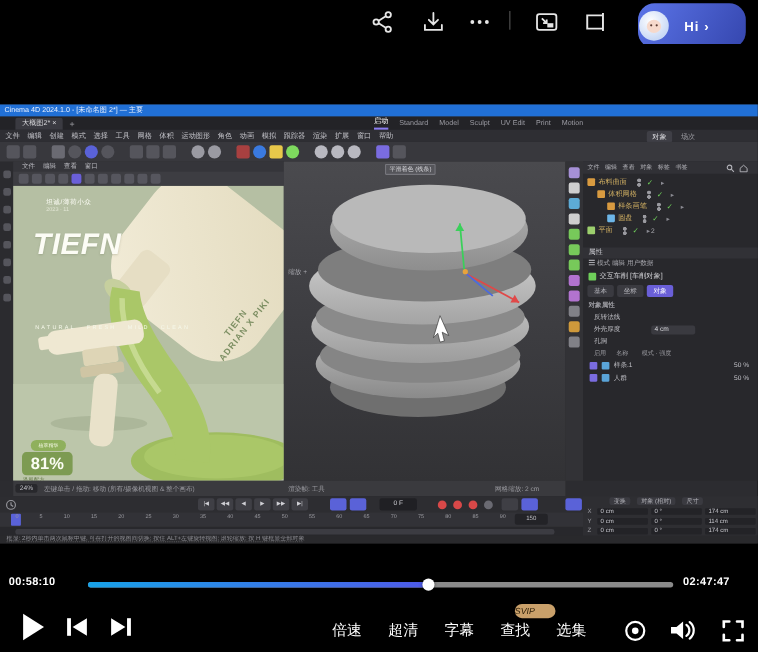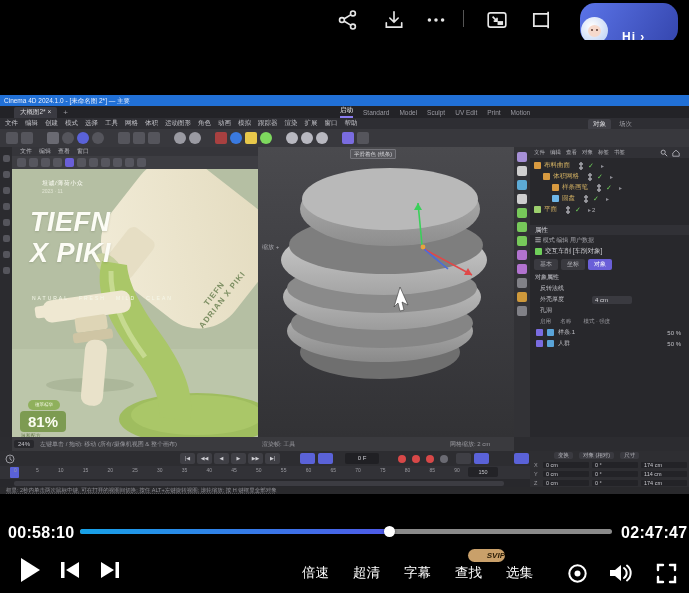--- a/index.html
+++ b/index.html
@@ -4,21 +4,21 @@
 <style>
   html,body{margin:0;padding:0;background:#000}
   body{font-family:"Liberation Sans",sans-serif;color:#fff}
   #stage{position:relative;width:689px;height:593px;background:#000;overflow:hidden}
   .abs{position:absolute}
   
   .title{left:9px;top:9px;font-size:15px;color:#f2f2f2;letter-spacing:.3px}
   .tico{top:9px;width:22px;height:22px;color:#e6e6e6;cursor:pointer}
   .tdiv{left:463px;top:10px;width:1px;height:17px;background:#555}
   .avatar-pill{left:580px;top:3px;width:98px;height:41px;border-radius:15px;
-    background:linear-gradient(120deg,#5b74e8,#3546ae);display:flex;align-items:flex-end;cursor:pointer}
+    background:linear-gradient(120deg,#5b74e8,#3546ae);display:flex;align-items:center;cursor:pointer}
   .avatar-face{width:27px;height:27px;border-radius:50%;margin-left:1px;
     background:radial-gradient(circle at 40% 35%,#ffffff,#c9d9f6 70%);position:relative;flex:0 0 auto}
   .avatar-face i{position:absolute;left:7px;top:8px;width:13px;height:12px;border-radius:50%;background:#f6d9cc}
   .avatar-face i::before,.avatar-face i::after{content:"";position:absolute;top:4px;width:2px;height:2px;border-radius:50%;background:#5a3a32}
   .avatar-face i::before{left:3px}.avatar-face i::after{right:3px}
   .avatar-label{font-size:12px;color:#fff;margin-left:14px;font-weight:bold;letter-spacing:1px}
   
   #video{left:0;top:40px;width:689px;height:475px;background:#000}
   #c4d{left:0;top:55px;width:689px;height:399px;background:#2c2c30;font-size:7px;color:#c2c2c8}
   .c4d-titlebar{left:0;top:0;width:689px;height:11px;background:#2170d6;color:#e8f0ff;font-size:6.5px;line-height:11px;padding-left:4px;box-sizing:border-box}
@@ -119,28 +119,28 @@
   .crow{display:flex;align-items:center;gap:3px;height:9px;padding-left:4px}
   .crow .ax{width:6px;color:#9a9aa0}
   .crow .cv{background:#232327;width:40px;padding:0 3px;border-radius:1px;color:#c8c8ce}
   .statusbar{left:0;top:392px;width:689px;height:7px;background:#29292c;font-size:5.5px;color:#8e8e94;line-height:7px;padding-left:6px;box-sizing:border-box;white-space:nowrap;overflow:hidden;text-decoration:underline dotted rgba(150,150,150,.4)}
   
   .sidefloat{left:643px;top:197px;width:46px;height:190px;background:#0b0b0d;border-radius:14px 0 0 14px;z-index:50;display:flex;flex-direction:column;align-items:center;padding-top:14px;box-sizing:border-box}
   .sf-label{font-size:11.5px;color:#fff;margin-top:3px;margin-bottom:10px}
   .sf-div{width:46px;height:1px;background:#2e2e2e;margin:4px 0 10px}
   .sf-chev{font-size:14px;color:#fff;font-weight:bold;line-height:14px}
   
-  .time{top:524px;font-size:16px;font-weight:bold;color:#fff;letter-spacing:.3px}
+  .time{top:524px;font-size:10px;font-weight:bold;color:#fff;letter-spacing:.3px}
   .bar{left:80px;top:529px;width:532px;height:5px;border-radius:3px;background:#8a8a8a;cursor:pointer}
   .bar-fill{position:absolute;left:0;top:0;height:5px;border-radius:3px;background:linear-gradient(90deg,#17a2e8,#4f5ae8)}
   .bar-handle{position:absolute;top:-3px;width:11px;height:11px;border-radius:50%;background:#fff;box-shadow:0 0 3px rgba(0,0,0,.5)}
   .watermark{left:280px;top:544px;font-size:26px;color:#4e4e4e;letter-spacing:1px;z-index:1}
   .pmenu{left:302px;top:564px;display:flex;gap:24px;z-index:2}
   .pmenu-item{font-size:13.5px;color:#fff;cursor:pointer;white-space:nowrap}
-  .svip{left:468px;top:549px;width:37px;height:13px;background:#c9a06a;border-radius:7px;color:#2a1c06;font-size:8px;font-weight:bold;font-style:italic;text-align:right;line-height:13px;z-index:3}
+  .svip{left:468px;top:549px;width:37px;height:13px;background:#c9a06a;border-radius:7px;color:#2a1c06;font-size:8px;font-weight:normal;font-style:italic;text-align:left;line-height:13px;z-index:3}
   .pbtn{cursor:pointer;color:#fff}
 </style>
 </head>
 <body>
 
 <div id="stage">
 
 
   <svg class="abs tico" style="left:337px" viewBox="0 0 20 20">
     <g fill="none" stroke="currentColor" stroke-width="1.5">
@@ -310,21 +310,20 @@
               <rect x="26" y="130" width="16" height="12" rx="3" fill="#efe8d2"></rect>
               <rect x="64" y="147" width="32" height="15" rx="3" fill="#ded5b6"></rect>
               <rect x="60" y="162" width="40" height="10" rx="3" fill="#cfc5a4"></rect>
               <rect x="68" y="171" width="22" height="66" rx="9" fill="#e9e2ca" transform="rotate(13 79 190)"></rect>
             </g>
           </svg>
           <div class="poster-tag"><span>坦诚/薄荷小众</span></div>
           <div class="poster-tagsub">2023 · 11</div>
           <div class="poster-title">
             <div>TIEFN</div>
-            <div>X PIKI</div>
           </div>
           <div class="poster-foot">NATURAL   FRESH   MILD   CLEAN</div>
           <div class="bottle-label">
             <div>TIEFN</div>
             <div>ADRIAN X PIKI</div>
           </div>
           <div class="badge-top">植萃精华</div>
           <div class="badge-main">81%</div>
           <div class="badge-sub">温和配方</div>
         </div>

